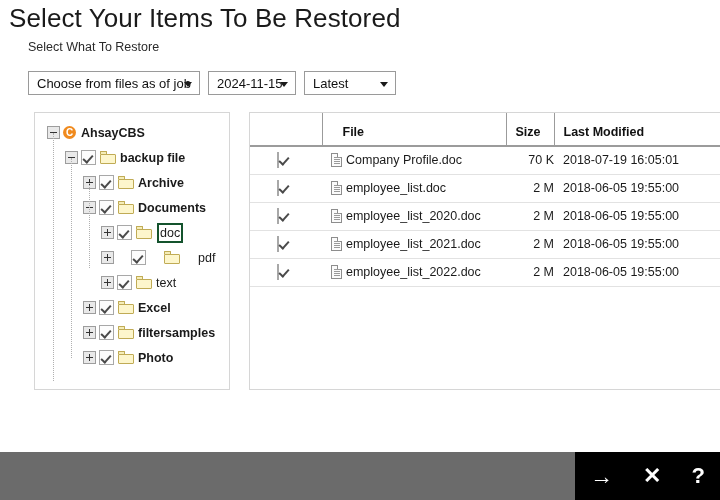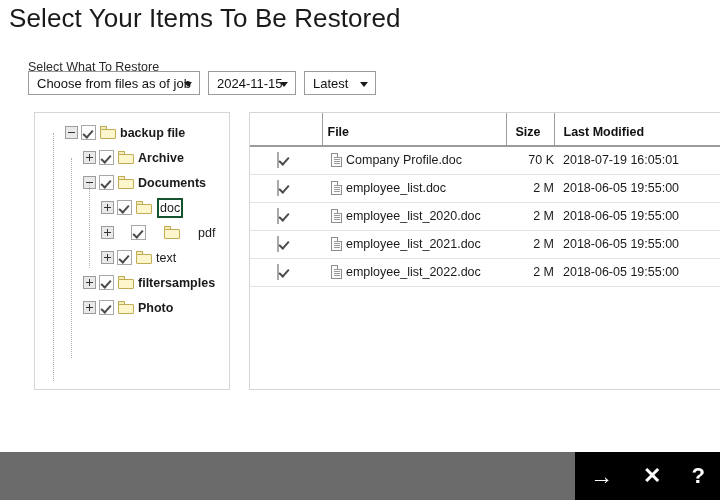--- a/index.html
+++ b/index.html
@@ -23,21 +23,21 @@
     font-size: 26px;
     font-weight: 400;
     color: #1a1a1a;
     letter-spacing: 0.1px;
     white-space: nowrap;
   }
 
   
   .controls-label {
     position: absolute;
-    left: 28px; top: 60px;
+    left: 28px; top: 40px;
     font-size: 12.5px;
     color: #2b2b2b;
     white-space: nowrap;
   }
   .controls-row {
     position: absolute;
     left: 28px; top: 71px;
     display: flex;
     align-items: center;
     gap: 8px;
@@ -58,21 +58,21 @@
     position: absolute;
     right: 7px; top: 50%;
     width: 0; height: 0;
     margin-top: -1px;
     border-left: 4px solid transparent;
     border-right: 4px solid transparent;
     border-top: 5px solid #1a1a1a;
   }
   .sel-w1 { width: 172px; }
   .sel-w2 { width: 88px; }
-  .sel-w3 { width: 72px; }
+  .sel-w3 { width: 92px; }
 
   
   .tree-panel {
     position: absolute;
     left: 34px; top: 112px;
     width: 196px; height: 278px;
     border: 1px solid #d6d6d6;
     background: #ffffff;
     overflow: hidden;
   }
@@ -209,21 +209,21 @@
     height: 33px;
     text-align: left;
     font-weight: bold;
     font-size: 12.5px;
     color: #111111;
     border-bottom: 2px solid #9b9b9b;
     vertical-align: bottom;
     padding: 0 0 6px 0;
   }
   .ftable thead th.c-chk { width: 72px; border-bottom: 2px solid #9b9b9b; }
-  .ftable thead th.c-file { width: 184px; border-left: 1px solid #9b9b9b; padding-left: 5px; }
+  .ftable thead th.c-file { width: 184px; border-left: 1px solid #9b9b9b; padding-left: 20px; }
   .ftable thead th.c-size { width: 48px; border-left: 1px solid #9b9b9b; padding-left: 9px; }
   .ftable thead th.c-mod { border-left: 1px solid #9b9b9b; padding-left: 9px; }
   .ftable tbody td {
     height: 28px;
     border-bottom: 1px solid #e2e2e2;
     vertical-align: middle;
     padding: 0;
   }
   .ftable tbody td.c-chk { padding-left: 27px; }
   .ftable tbody td.c-file { padding-left: 9px; }
@@ -303,20 +303,25 @@
     </div>
     <div class="select-box sel-w3">
       <span>Latest</span>
       <span class="caret"></span>
     </div>
   </div>
 
   <div class="tree-panel">
     <div class="tree" id="tree-host">
 
+      <div class="tree-row" style="padding-left:12px;">
+        <span class="toggle"></span>
+        <span class="cbs-logo"></span>
+        <span class="tree-label bold">AhsayCBS</span>
+      </div>
       <div id="tree-nodes">
           <div class="tree-row" style="padding-left: 30px;">
             <span class="toggle"></span>
             <span class="chk"></span>
             <span class="folder">
               <span class="tab"></span>
               <span class="body"></span>
             </span>
             <span class="tree-label bold">backup file</span>
           </div>
@@ -357,20 +362,29 @@
             <span class="tree-label">pdf</span>
           </div>
           <div class="tree-row" style="padding-left: 66px;">
             <span class="toggle plus"></span>
             <span class="chk"></span>
             <span class="folder">
               <span class="tab"></span>
               <span class="body"></span>
             </span>
             <span class="tree-label">text</span>
+          </div>
+          <div class="tree-row" style="padding-left: 48px;">
+            <span class="toggle plus"></span>
+            <span class="chk"></span>
+            <span class="folder">
+              <span class="tab"></span>
+              <span class="body"></span>
+            </span>
+            <span class="tree-label bold">Excel</span>
           </div>
           <div class="tree-row" style="padding-left: 48px;">
             <span class="toggle plus"></span>
             <span class="chk"></span>
             <span class="folder">
               <span class="tab"></span>
               <span class="body"></span>
             </span>
             <span class="tree-label bold">filtersamples</span>
           </div>

